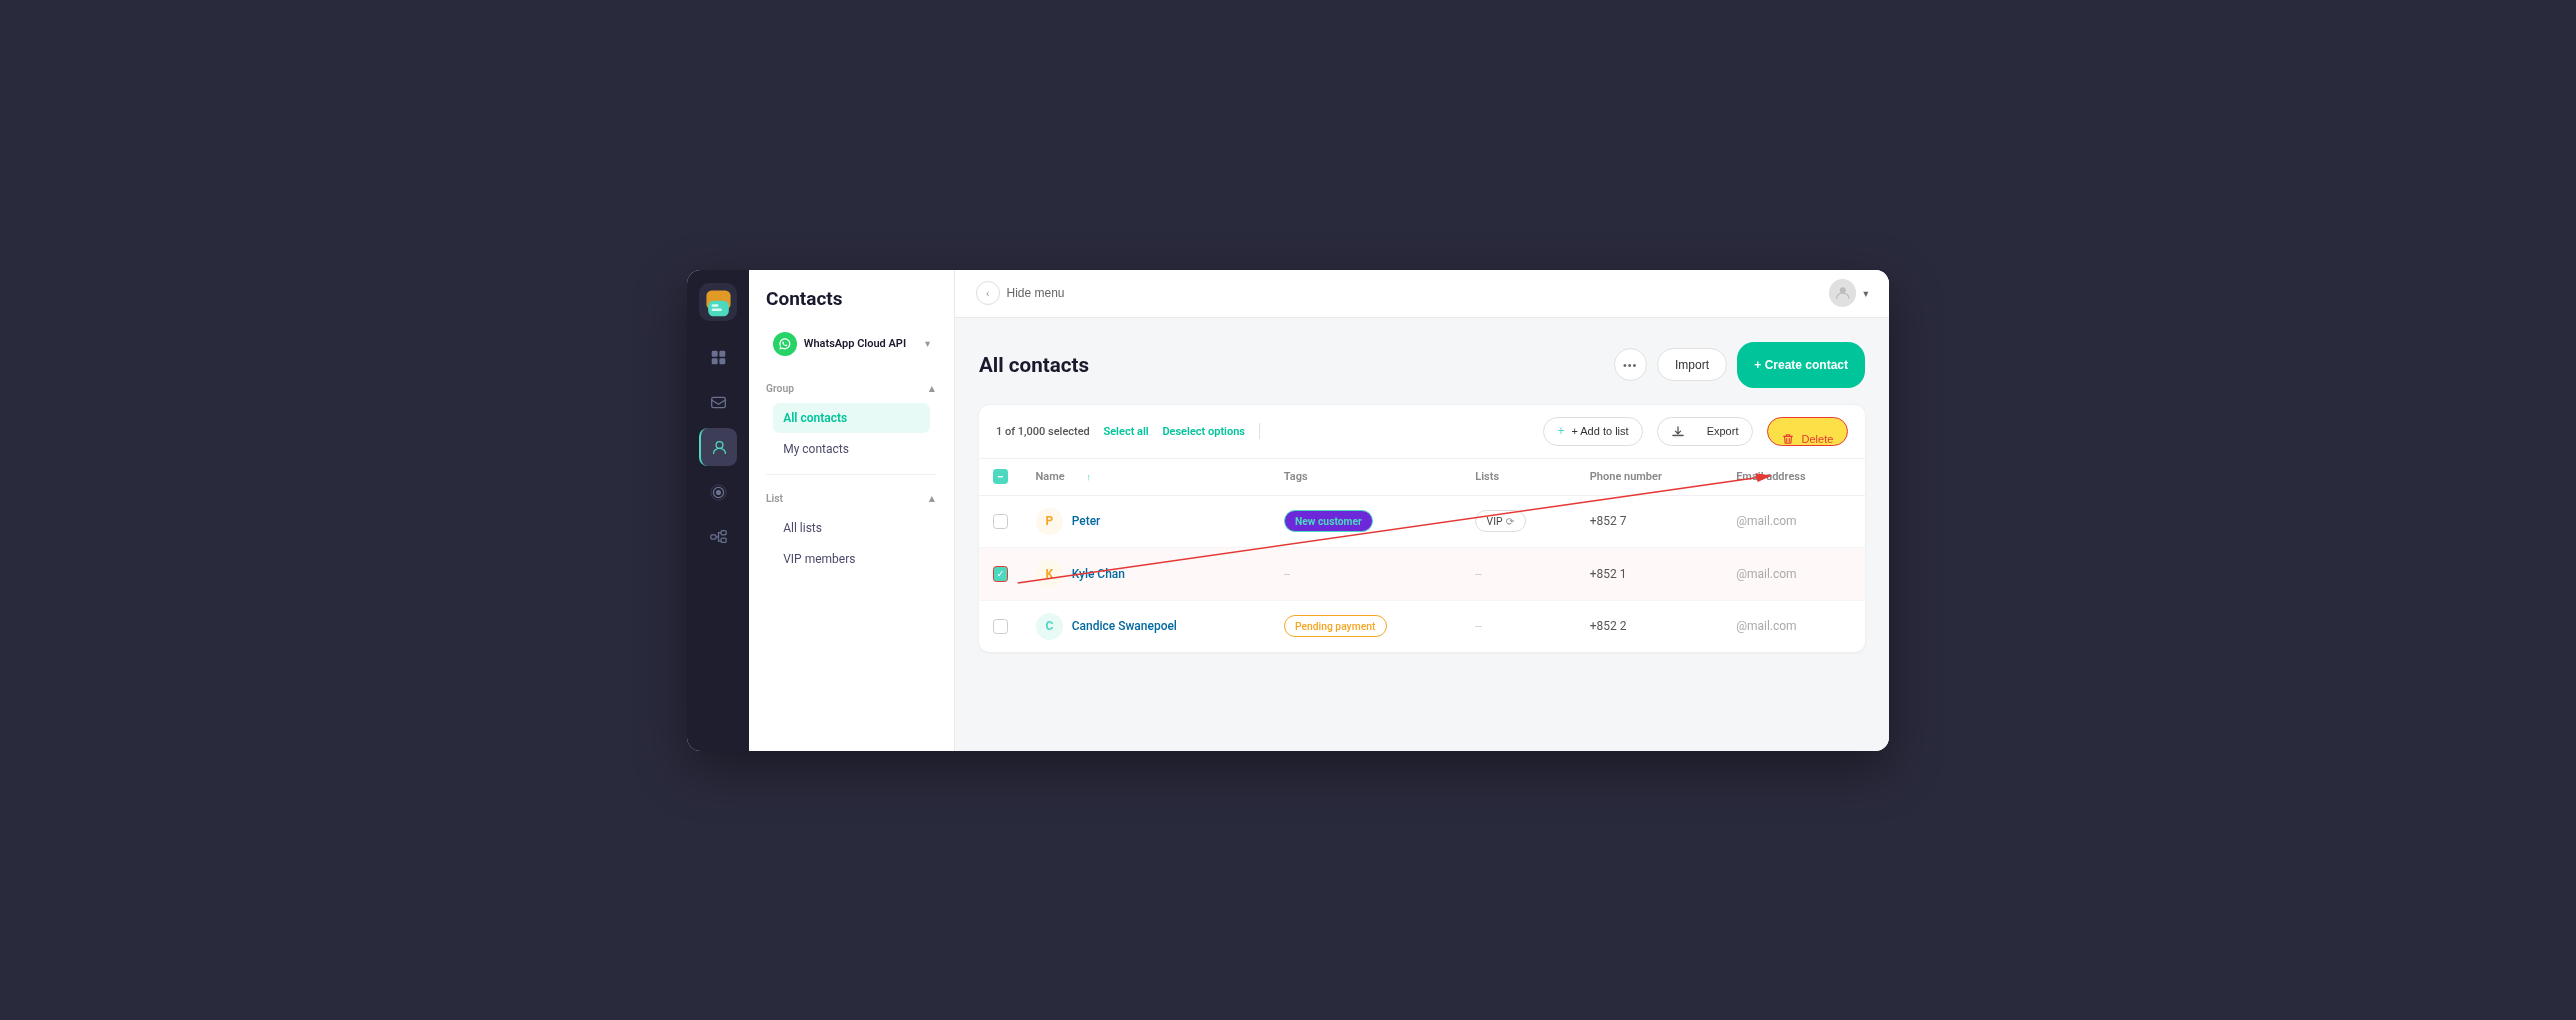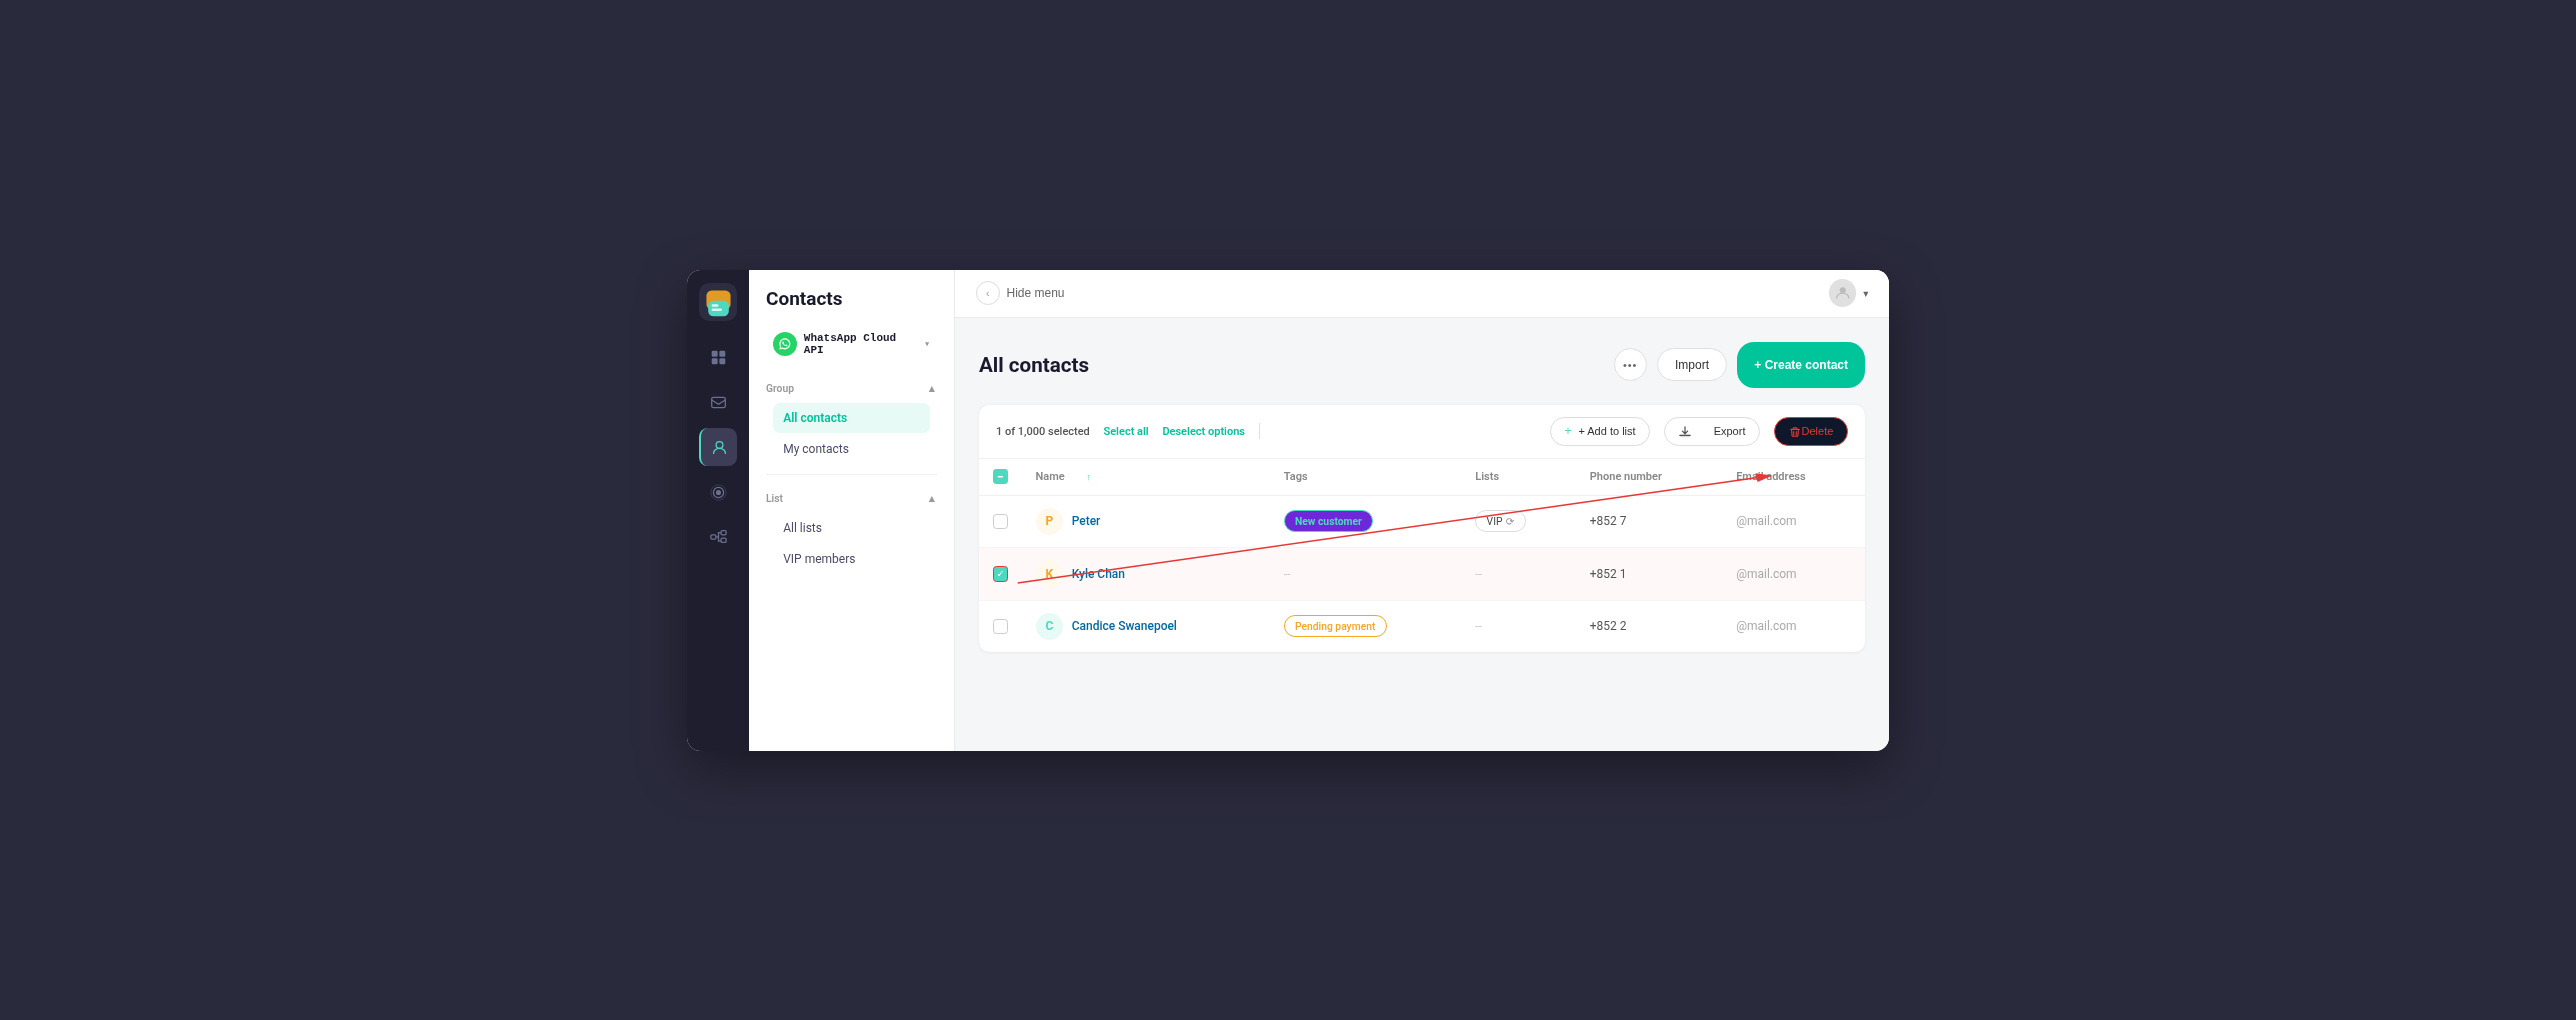--- a/index.html
+++ b/index.html
@@ -81,21 +81,20 @@
     }
 
     .sidebar-account {
       display: flex;
       align-items: center;
       gap: 6.9px;
       padding: 8.6px 17px;
       cursor: pointer;
       border-radius: 6.9px;
       margin: 0 6.9px 10.3px;
-      font-family: Liberation Mono, monospace;
     }
 
     .whatsapp-icon {
       width: 24px;
       height: 24px;
       background: #25d366;
       border-radius: 50%;
       display: flex;
       align-items: center;
       justify-content: center;
@@ -367,28 +366,28 @@
       display: flex;
       align-items: center;
       gap: 23px;
     }
 
     .btn-delete {
       height: 29px;
       padding: 0 13.7px;
       border-radius: 17px;
       border: 1.7px solid #e53935;
-      background: #0f172a;
+      background: #fde047;
       font-size: 11px;
       font-weight: 500;
       color: #e53935;
       cursor: pointer;
       display: flex;
-      align-items: center;
-      gap: 1px;
+      align-items: flex-end;
+      gap: 8px;
       position: relative;
     }
 
     
     .data-table {
       width: 100%;
       border-collapse: collapse;
     }
 
     .data-table th {

